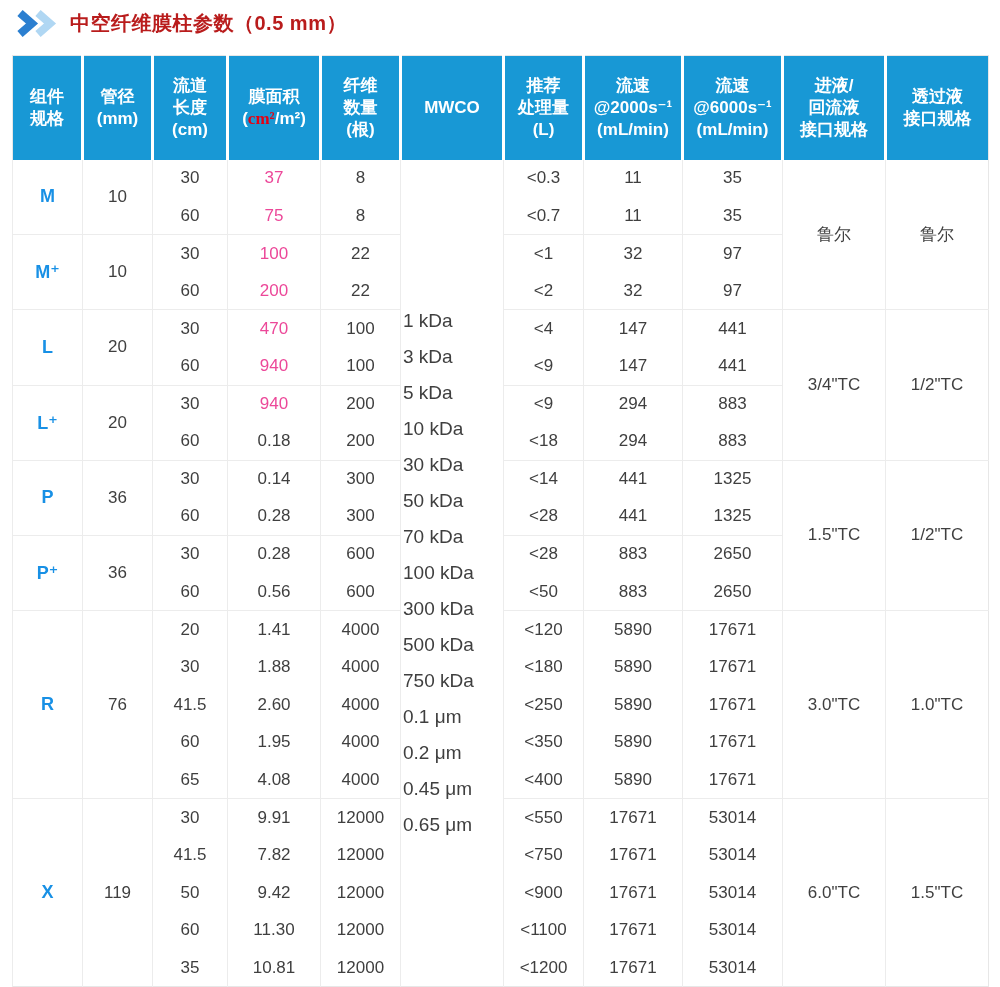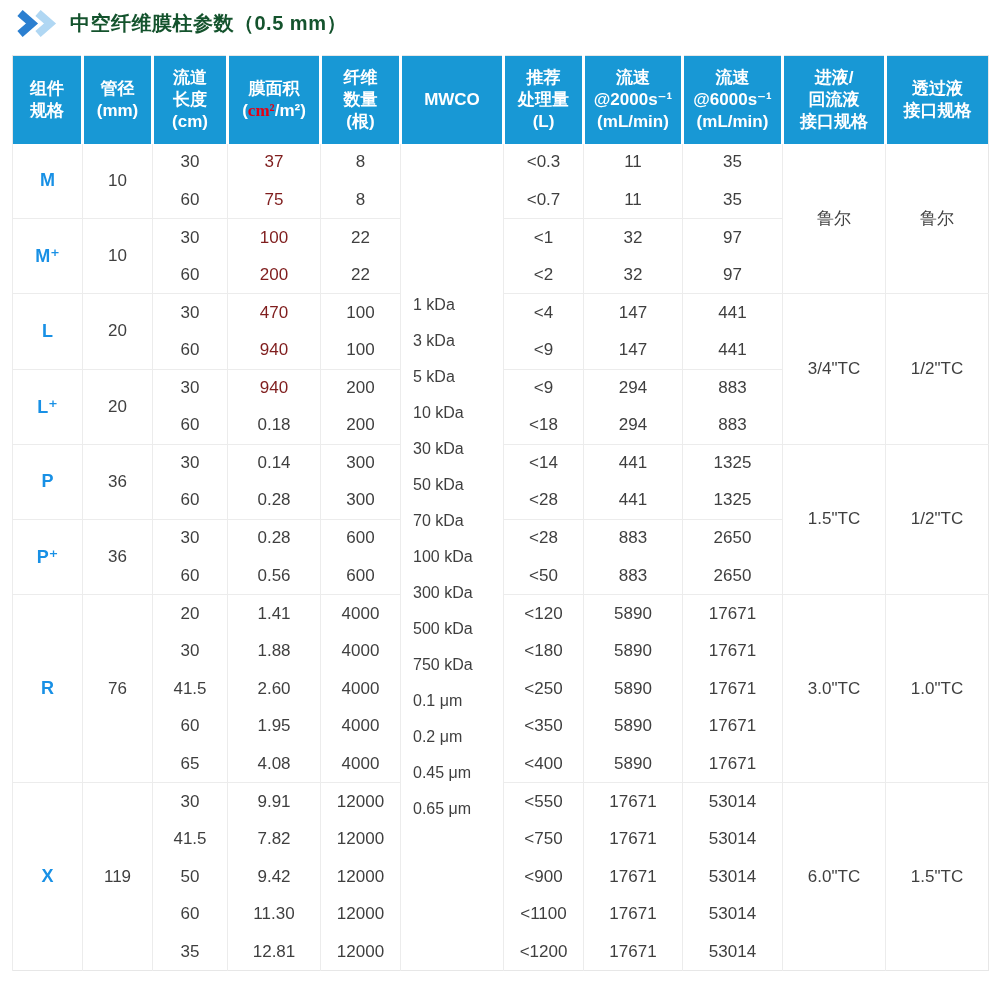--- a/index.html
+++ b/index.html
@@ -2,49 +2,49 @@
 <html><head>
 <meta charset="utf-8">
 <style>
   html,body { margin:0; padding:0; background:#fff; }
   .page {
     position:relative; width:1000px; height:987px; background:#ffffff; overflow:hidden;
     font-family:"Liberation Sans","DejaVu Sans",sans-serif;
   }
   .title-bar { position:absolute; top:10px; left:16px; display:flex; align-items:center; gap:12px; }
   .chevrons { display:inline-flex; align-items:center; }
-  .title { margin:0; font-size:20px; font-weight:bold; color:#14532d; letter-spacing:0.5px; }
+  .title { margin:0; font-size:20px; font-weight:bold; color:#b91c1c; letter-spacing:0.5px; }
 
   table.spec-table {
     position:absolute; top:55px; left:12px; width:976px;
     border-collapse:collapse; table-layout:fixed;
     border:1px solid #e7e7e7;
   }
-  thead tr { height:88px; }
+  thead tr { height:104px; }
   th {
     background:#1898d5; color:#ffffff; font-size:17px; font-weight:bold;
     text-align:center; vertical-align:middle; padding:0; line-height:1.3;
     white-space:pre-line; border-left:3px solid #ffffff;
   }
   th:first-child { border-left:none; }
   th.area-th { white-space:normal; }
   .th-red { color:#e60012;font-family:Liberation Serif, serif; }
 
   tbody tr { height:37.6px; }
   td {
     font-size:17px; color:#3f3f3f; text-align:center; vertical-align:middle;
     padding:0; border-left:1px solid #ececec; background:#ffffff;
   }
   tbody tr.group-start td { border-top:1px solid #ececec; }
   tbody tr.group-start.first-row td { border-top:none; }
   td.spec { color:#1890e5; font-weight:bold; font-size:18px; }
-  td.red { color:#7f1d1d; }
+  td.red { color:#ec4899; }
   td.mwco {
-    text-align:left; padding-left:12px; white-space:pre-line;
-    line-height:36px; font-size:16px; color:#3f3f3f;
+    text-align:left; padding-left:2px; white-space:pre-line;
+    line-height:36px; font-size:19px; color:#3f3f3f;
   }
 </style>
 </head>
 <body>
 
 <div class="page">
   <div class="title-bar">
     <span class="chevrons">
         <svg width="42" height="27" viewBox="0 0 42 27">
           <path d="M4 3 L16 13.5 L4 24" fill="none" stroke="#2b7fd0" stroke-width="8"></path>
@@ -303,21 +303,21 @@
         <tr>
           <td>60</td>
           <td>11.30</td>
           <td>12000</td>
           <td>&lt;1100</td>
           <td>17671</td>
           <td>53014</td>
         </tr>
         <tr>
           <td>35</td>
-          <td>12.81</td>
+          <td>10.81</td>
           <td>12000</td>
           <td>&lt;1200</td>
           <td>17671</td>
           <td>53014</td>
         </tr>
       </tbody>
   </table>
 </div>
 
 </body></html>

